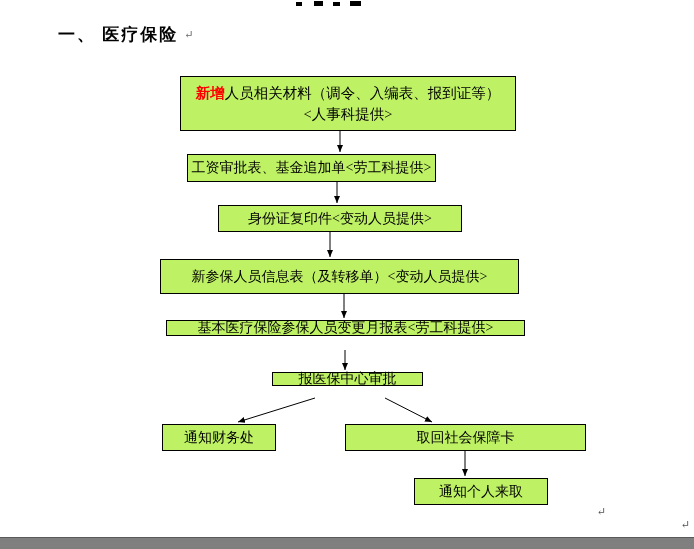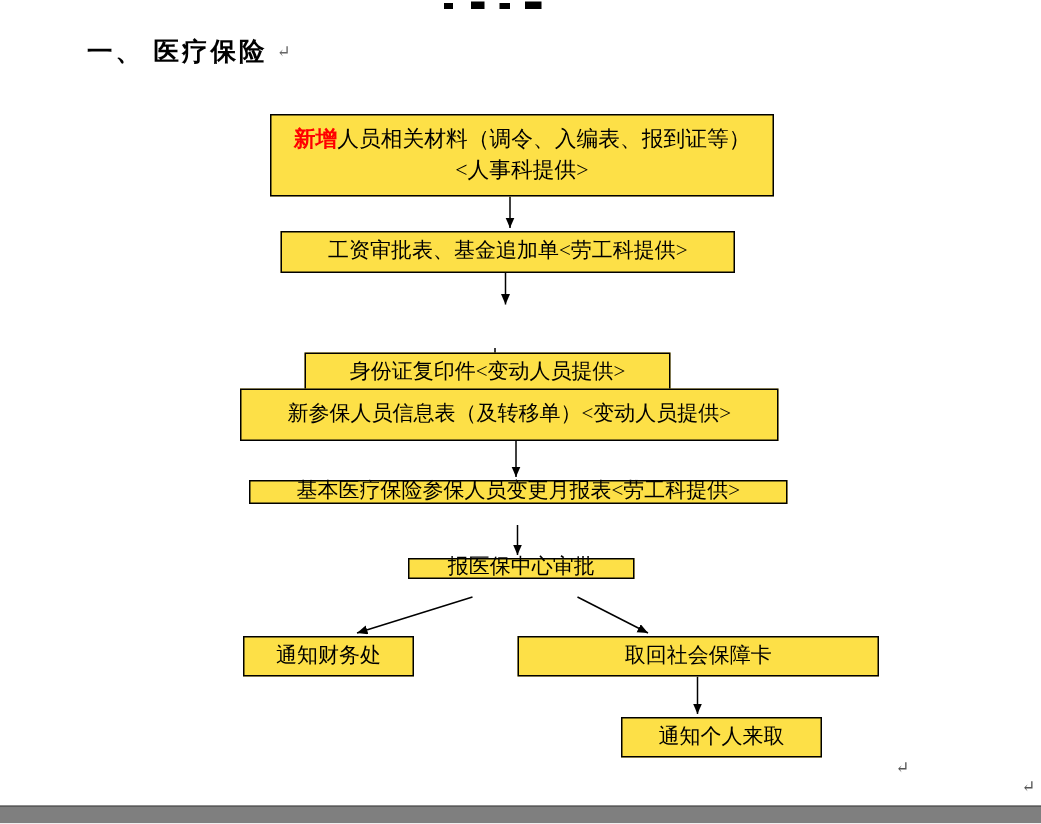--- a/index.html
+++ b/index.html
@@ -37,33 +37,33 @@
   .pmark-abs {
     position: absolute;
     font-size: 11px;
     color: #555555;
   }
   
   .fbox {
     position: absolute;
     box-sizing: border-box;
     border: 1px solid #000000;
-    background: #fde047;
+    background: #bef264;
     display: flex;
     align-items: center;
     justify-content: center;
     text-align: right;
     font-size: 14px;
     line-height: 1.4;
     color: #000000;
     white-space: nowrap;
   }
   #box1 { left: 180px; top: 76px;  width: 336px; height: 55px; flex-direction: column; font-size: 14.5px; }
-  #box2 { left: 187px; top: 154px; width: 303px; height: 28px; }
-  #box3 { left: 203px; top: 205px; width: 244px; height: 27px; margin-top: 30px; }
+  #box2 { left: 187px; top: 154px; width: 249px; height: 28px; }
+  #box3 { left: 218px; top: 205px; width: 244px; height: 27px; }
   #box4 { left: 160px; top: 259px; width: 359px; height: 35px; }
   #box5 { left: 166px; top: 320px; width: 359px; height: 16px; }
   #box6 { left: 272px; top: 372px; width: 151px; height: 14px; }
   #box7 { left: 162px; top: 424px; width: 114px; height: 27px; }
   #box8 { left: 345px; top: 424px; width: 241px; height: 27px; }
   #box9 { left: 414px; top: 478px; width: 134px; height: 27px; }
   .red-text {
     color: #FF0000;
     font-weight: bold;
   }

